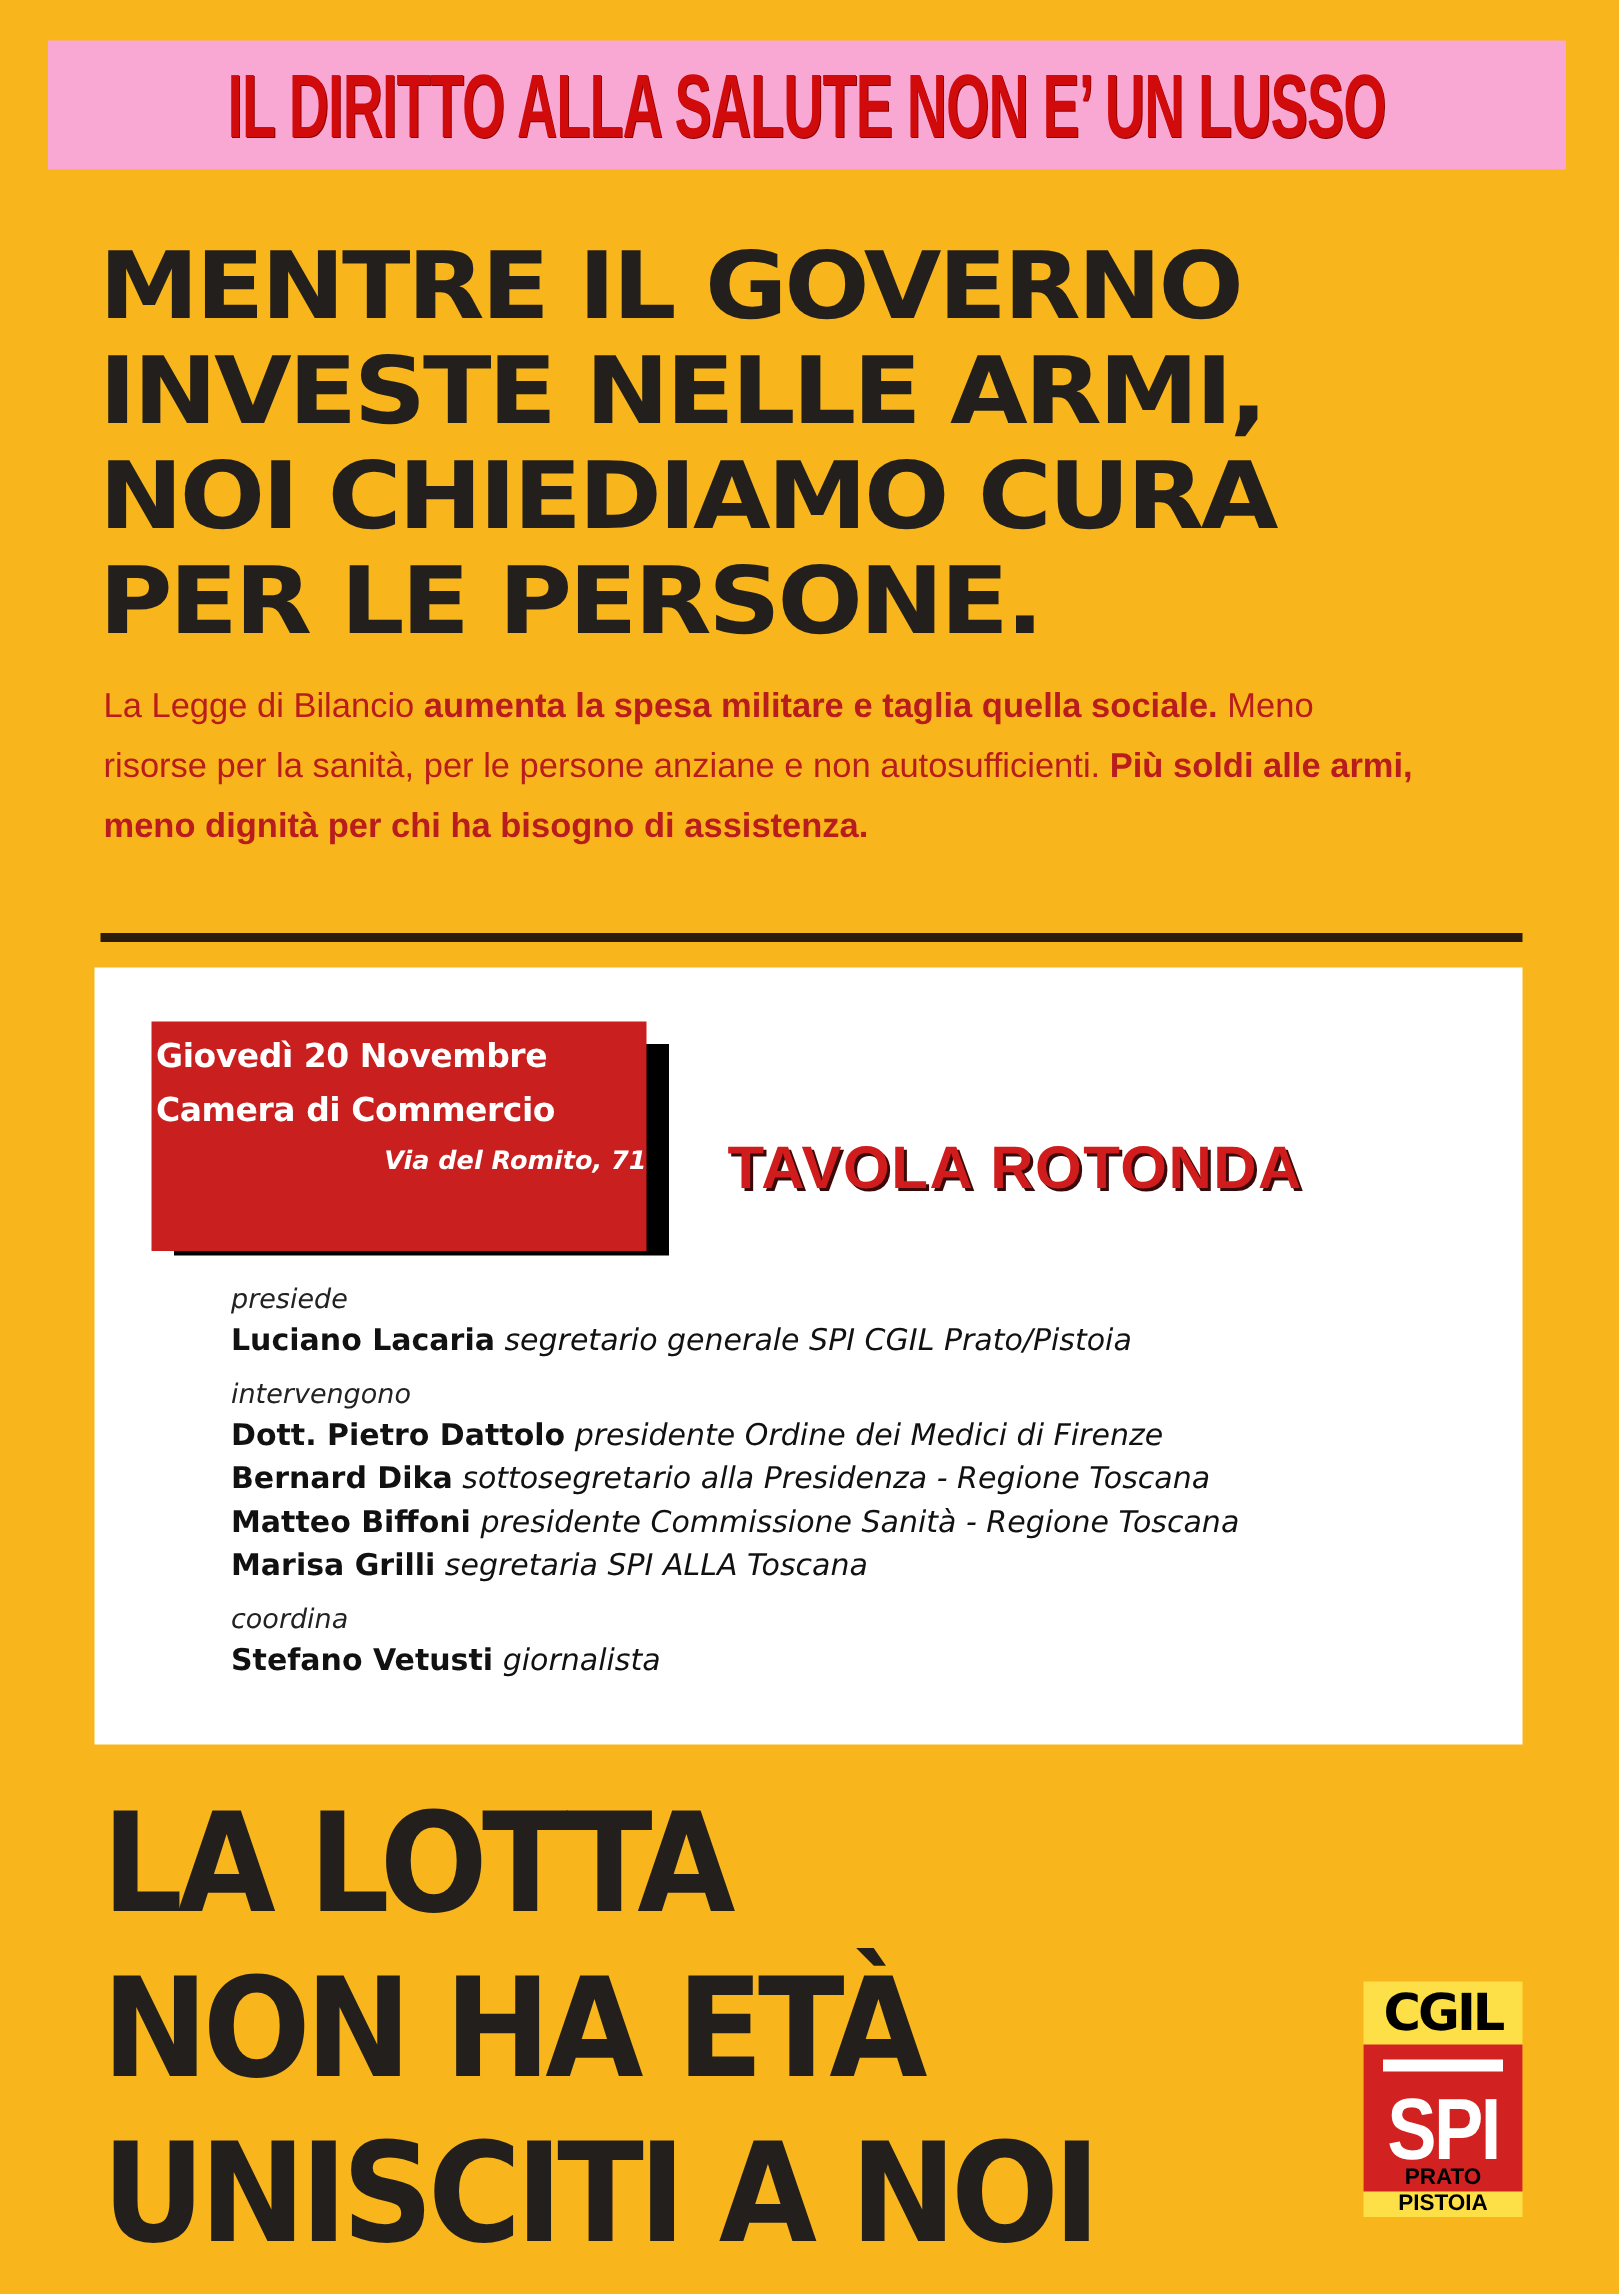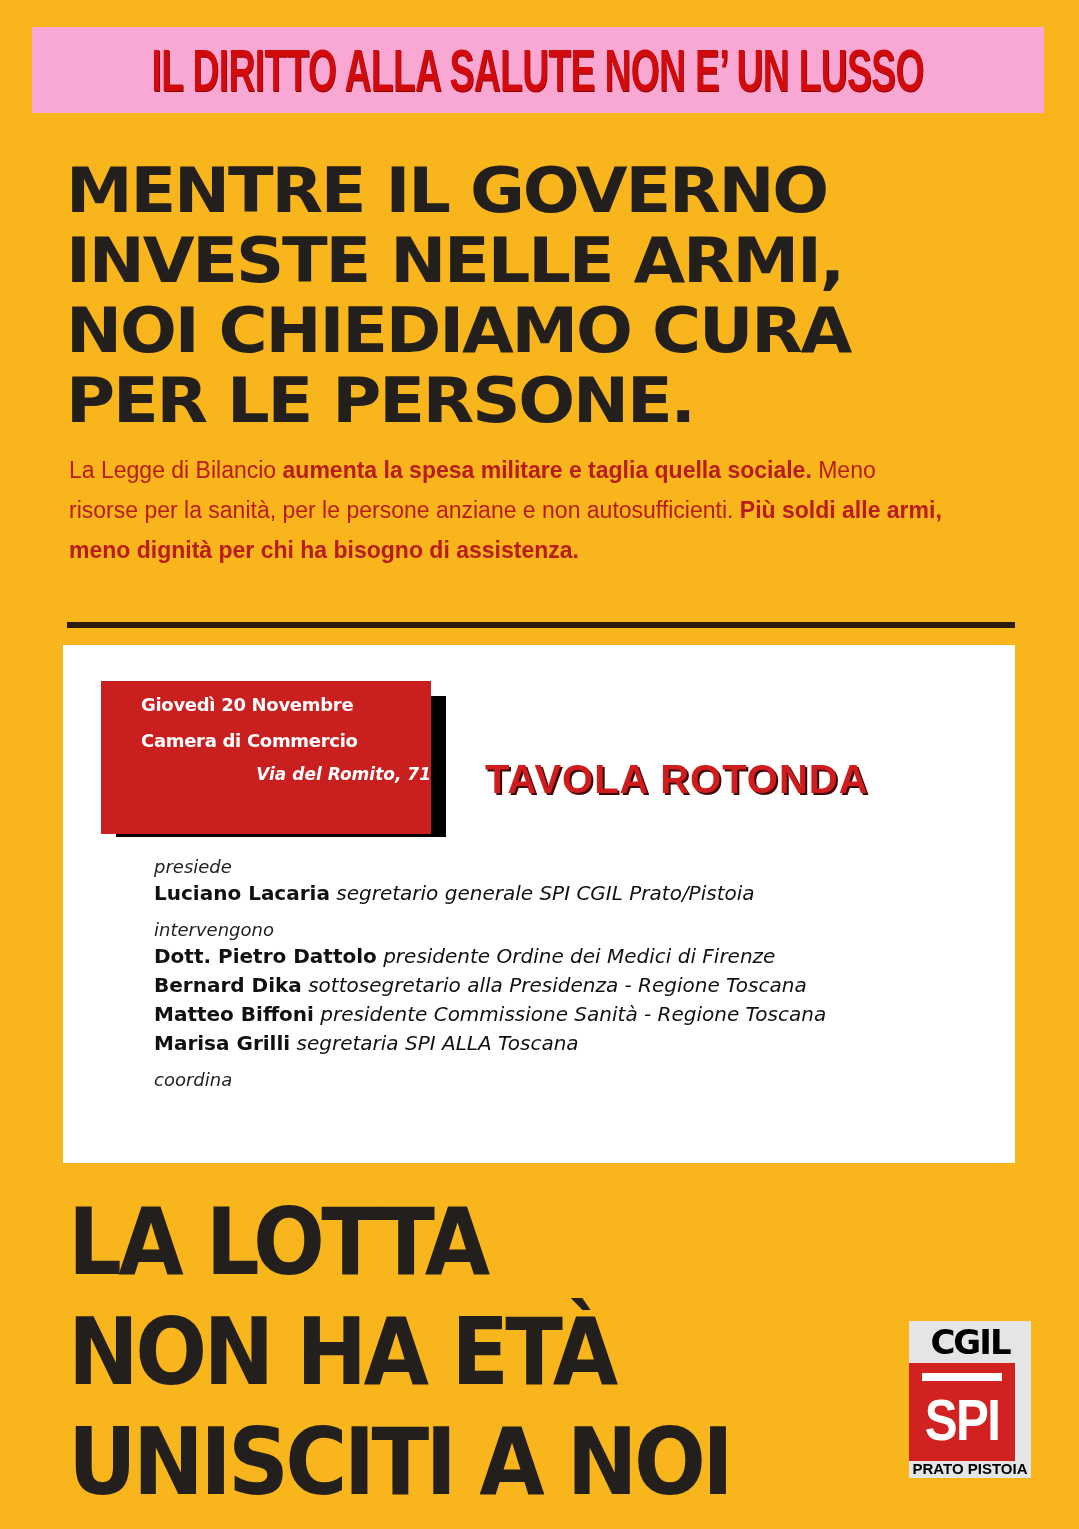--- a/index.html
+++ b/index.html
@@ -59,23 +59,22 @@
     position: absolute; left: 53px; top: 51px; width: 330px; height: 141px;
     background: #000000;
   }
   .date-box {
     position: absolute; left: 38px; top: 36px; width: 330px; height: 153px;
     background: #c91f1f;
     color: #ffffff; padding: 6px 0 0 3px; box-sizing: border-box;
   }
   .date-line {
     font-family: "DejaVu Sans", sans-serif; font-weight: 700;
-    font-size: 18px; line-height: 36px; white-space: nowrap;
+    font-size: 22px; line-height: 36px; white-space: nowrap;
     letter-spacing: -0.3px;
-    margin-left: 37px;
   }
   .date-addr {
     font-family: "DejaVu Sans", sans-serif; font-weight: 700; font-style: italic;
     font-size: 17px; line-height: 30px; text-align: right;
   }
   .tavola {
     position: absolute; left: 422px; top: 112px;
     font-family: "Liberation Sans", sans-serif; font-weight: 700;
     color: #d01c1c; font-size: 40px; letter-spacing: 1px;
     text-shadow: 2px 2px 0 #3a0a0a;
@@ -97,22 +96,22 @@
     position: absolute; left: 68px; top: 1188px;
     font-family: "DejaVu Sans", sans-serif; font-weight: 700;
     color: #231f1c; font-size: 92px; line-height: 110px;
     letter-spacing: -4px;
     transform: scaleX(0.92); transform-origin: left top;
     white-space: nowrap;
   }
 
   
   .logo {
-    position: absolute; left: 909px; top: 1321px; width: 122px; height: 157px;
-    background: #e5e5e5;
+    position: absolute; left: 909px; top: 1321px; width: 106px; height: 157px;
+    background: #fde047;
   }
   .logo-cgil {
     height: 42px; display: flex; align-items: center; justify-content: center;
     font-family: "DejaVu Sans", sans-serif; font-weight: 700; color: #000;
     font-size: 34px; letter-spacing: -2px;
   }
   .logo-red {
     position: absolute; left: 0; top: 42px; width: 106px; height: 98px;
     background: #d12121;
   }
@@ -185,20 +184,24 @@
           <span class="title">presidente Commissione Sanità - Regione Toscana</span>
         </div>
         <div class="person">
           <span class="name">Marisa Grilli</span>
           <span class="title">segretaria SPI ALLA Toscana</span>
         </div>
       </div>
 
       <div class="group">
         <div class="role-label">coordina</div>
+        <div class="person">
+          <span class="name">Stefano Vetusti</span>
+          <span class="title">giornalista</span>
+        </div>
       </div>
     </div>
   </div>
 
   <div class="slogan">
     <div>LA LOTTA</div>
     <div>NON HA ETÀ</div>
     <div>UNISCITI A NOI</div>
   </div>
 

